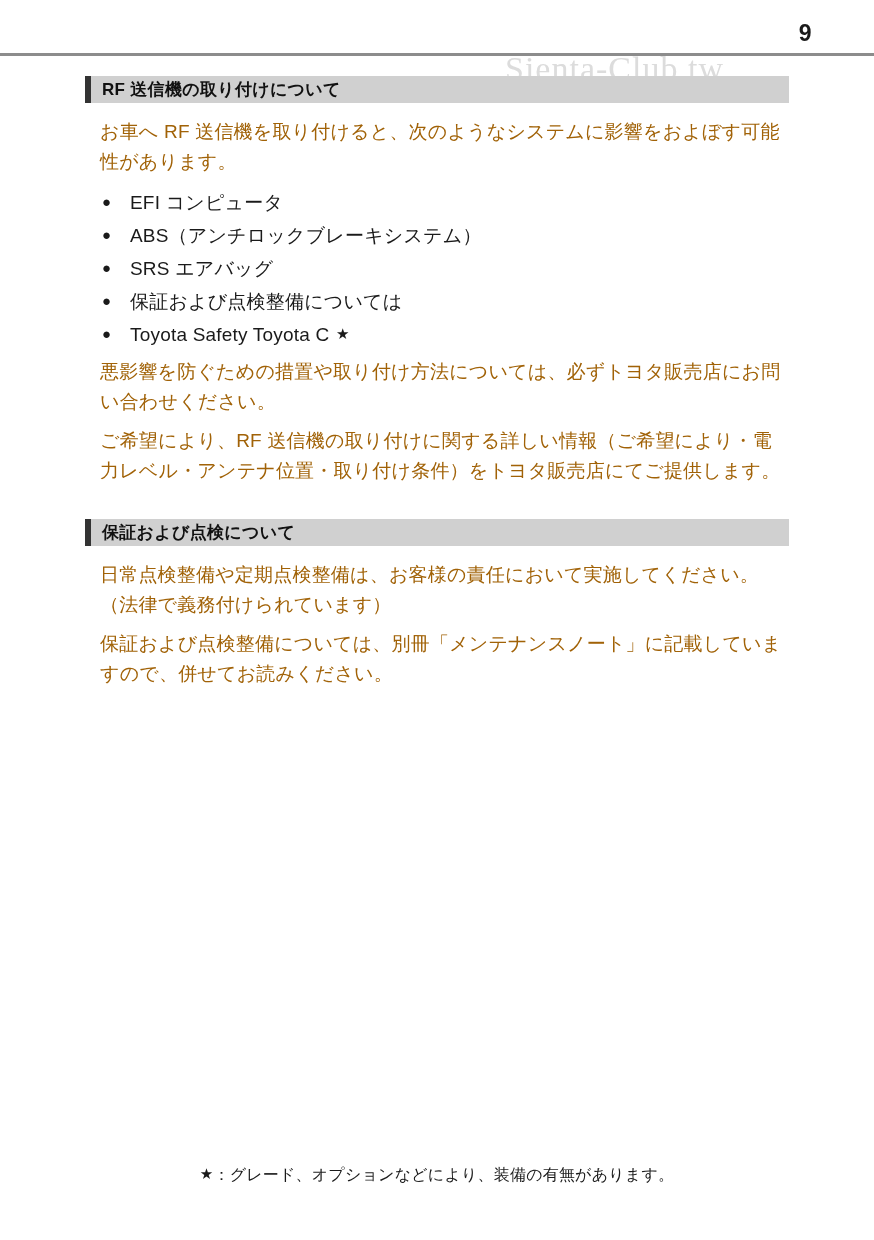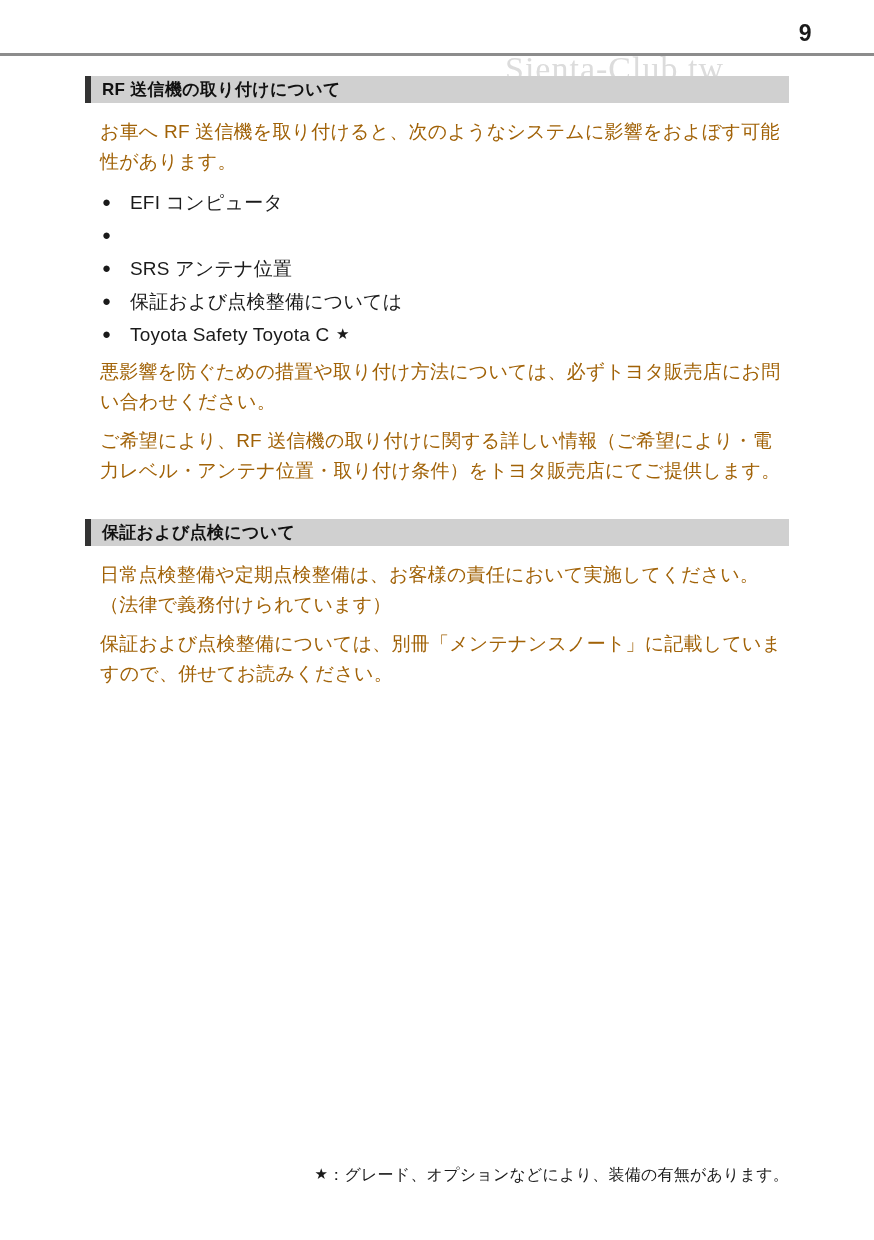--- a/index.html
+++ b/index.html
@@ -117,21 +117,21 @@
   }
   .gap-before-section {
     height: 24px;
   }
   
   .footnote {
     position: absolute;
     left: 85px;
     bottom: 54px;
     width: 704px;
-    text-align: right;
+    text-align: center;
     font-size: 16px;
     color: #1a1a1a;
     letter-spacing: 0.2px;
   }
   .footnote .fstar {
     font-size: 15px;
     vertical-align: 1px;
   }
 </style>
 </head>
@@ -155,25 +155,26 @@
     <p class="para">お車へ RF 送信機を取り付けると、次のようなシステムに影響をおよぼす可能性があります。</p>
 
     <ul class="bullets">
       <li>
         <span class="dot">●</span>
         <span>EFI コンピュータ</span>
         <span class="star"></span>
       </li>
       <li>
         <span class="dot">●</span>
-        <span class="star"></span>
-      </li>
-      <li>
-        <span class="dot">●</span>
-        <span>SRS アンテナ位置</span>
+        <span>ABS（アンチロックブレーキシステム）</span>
+        <span class="star"></span>
+      </li>
+      <li>
+        <span class="dot">●</span>
+        <span>SRS エアバッグ</span>
         <span class="star"></span>
       </li>
       <li>
         <span class="dot">●</span>
         <span>保証および点検整備については</span>
         <span class="star"></span>
       </li>
       <li>
         <span class="dot">●</span>
         <span>Toyota Safety Toyota C</span>

